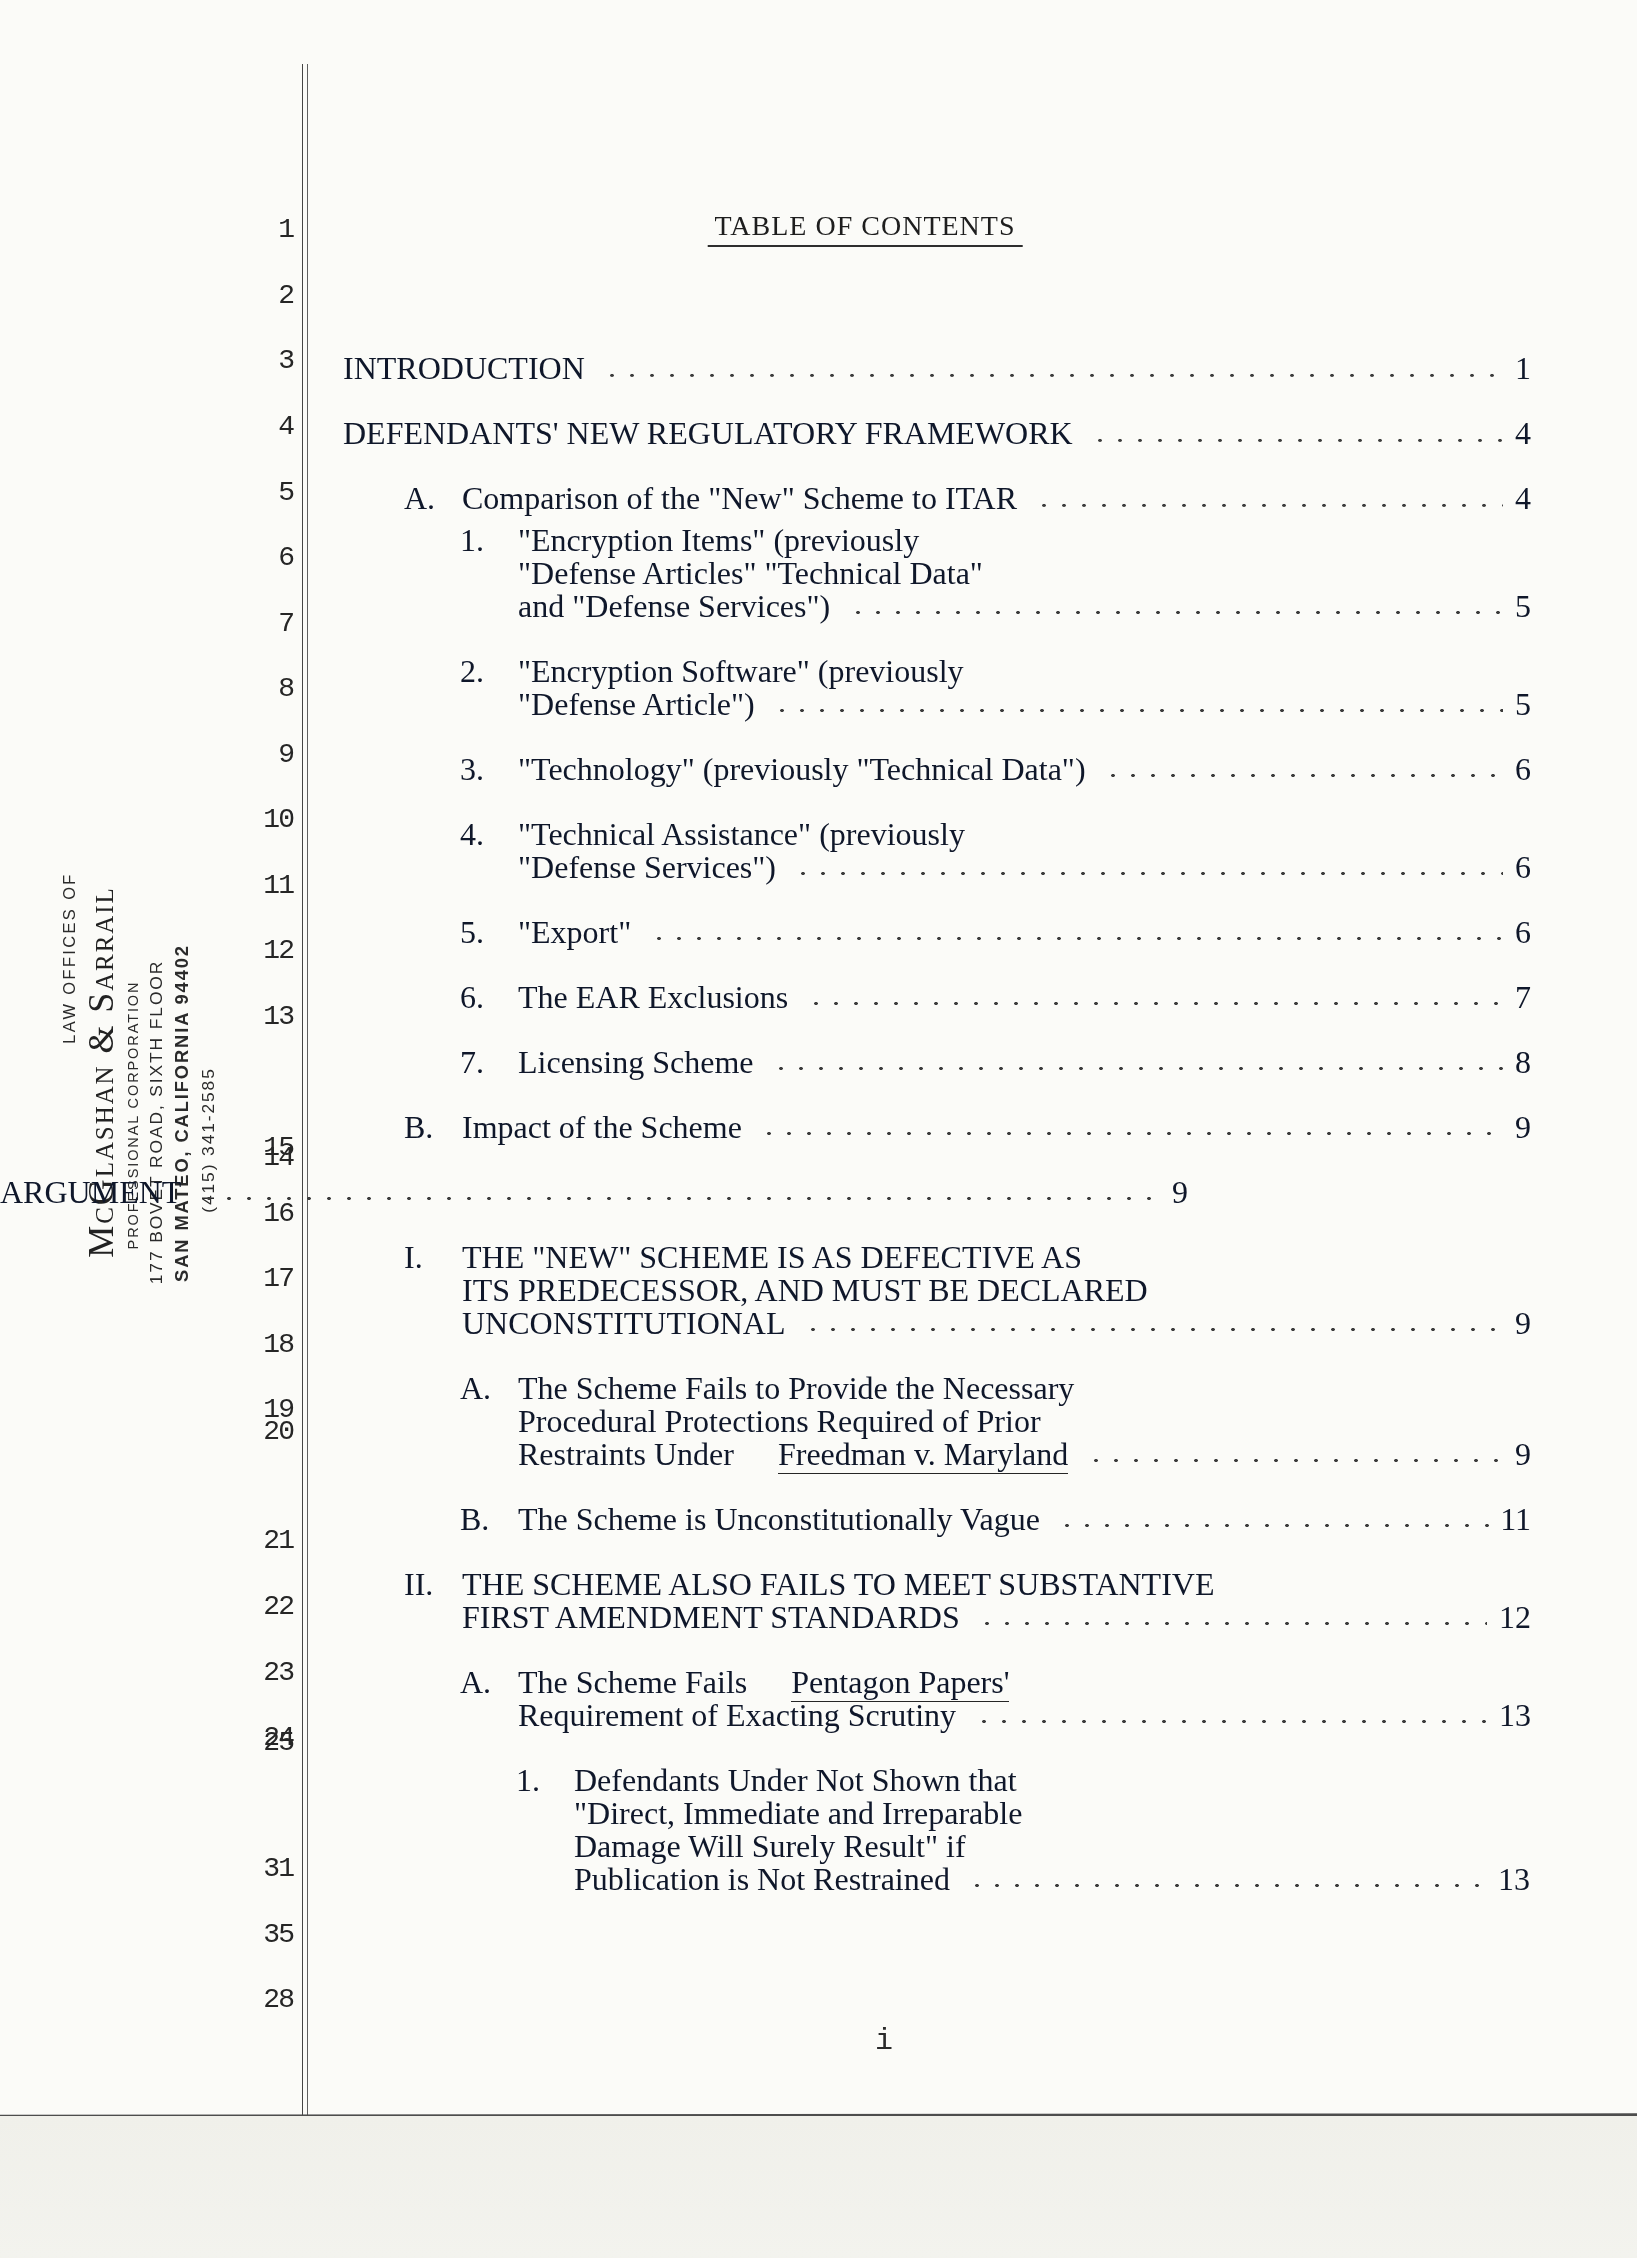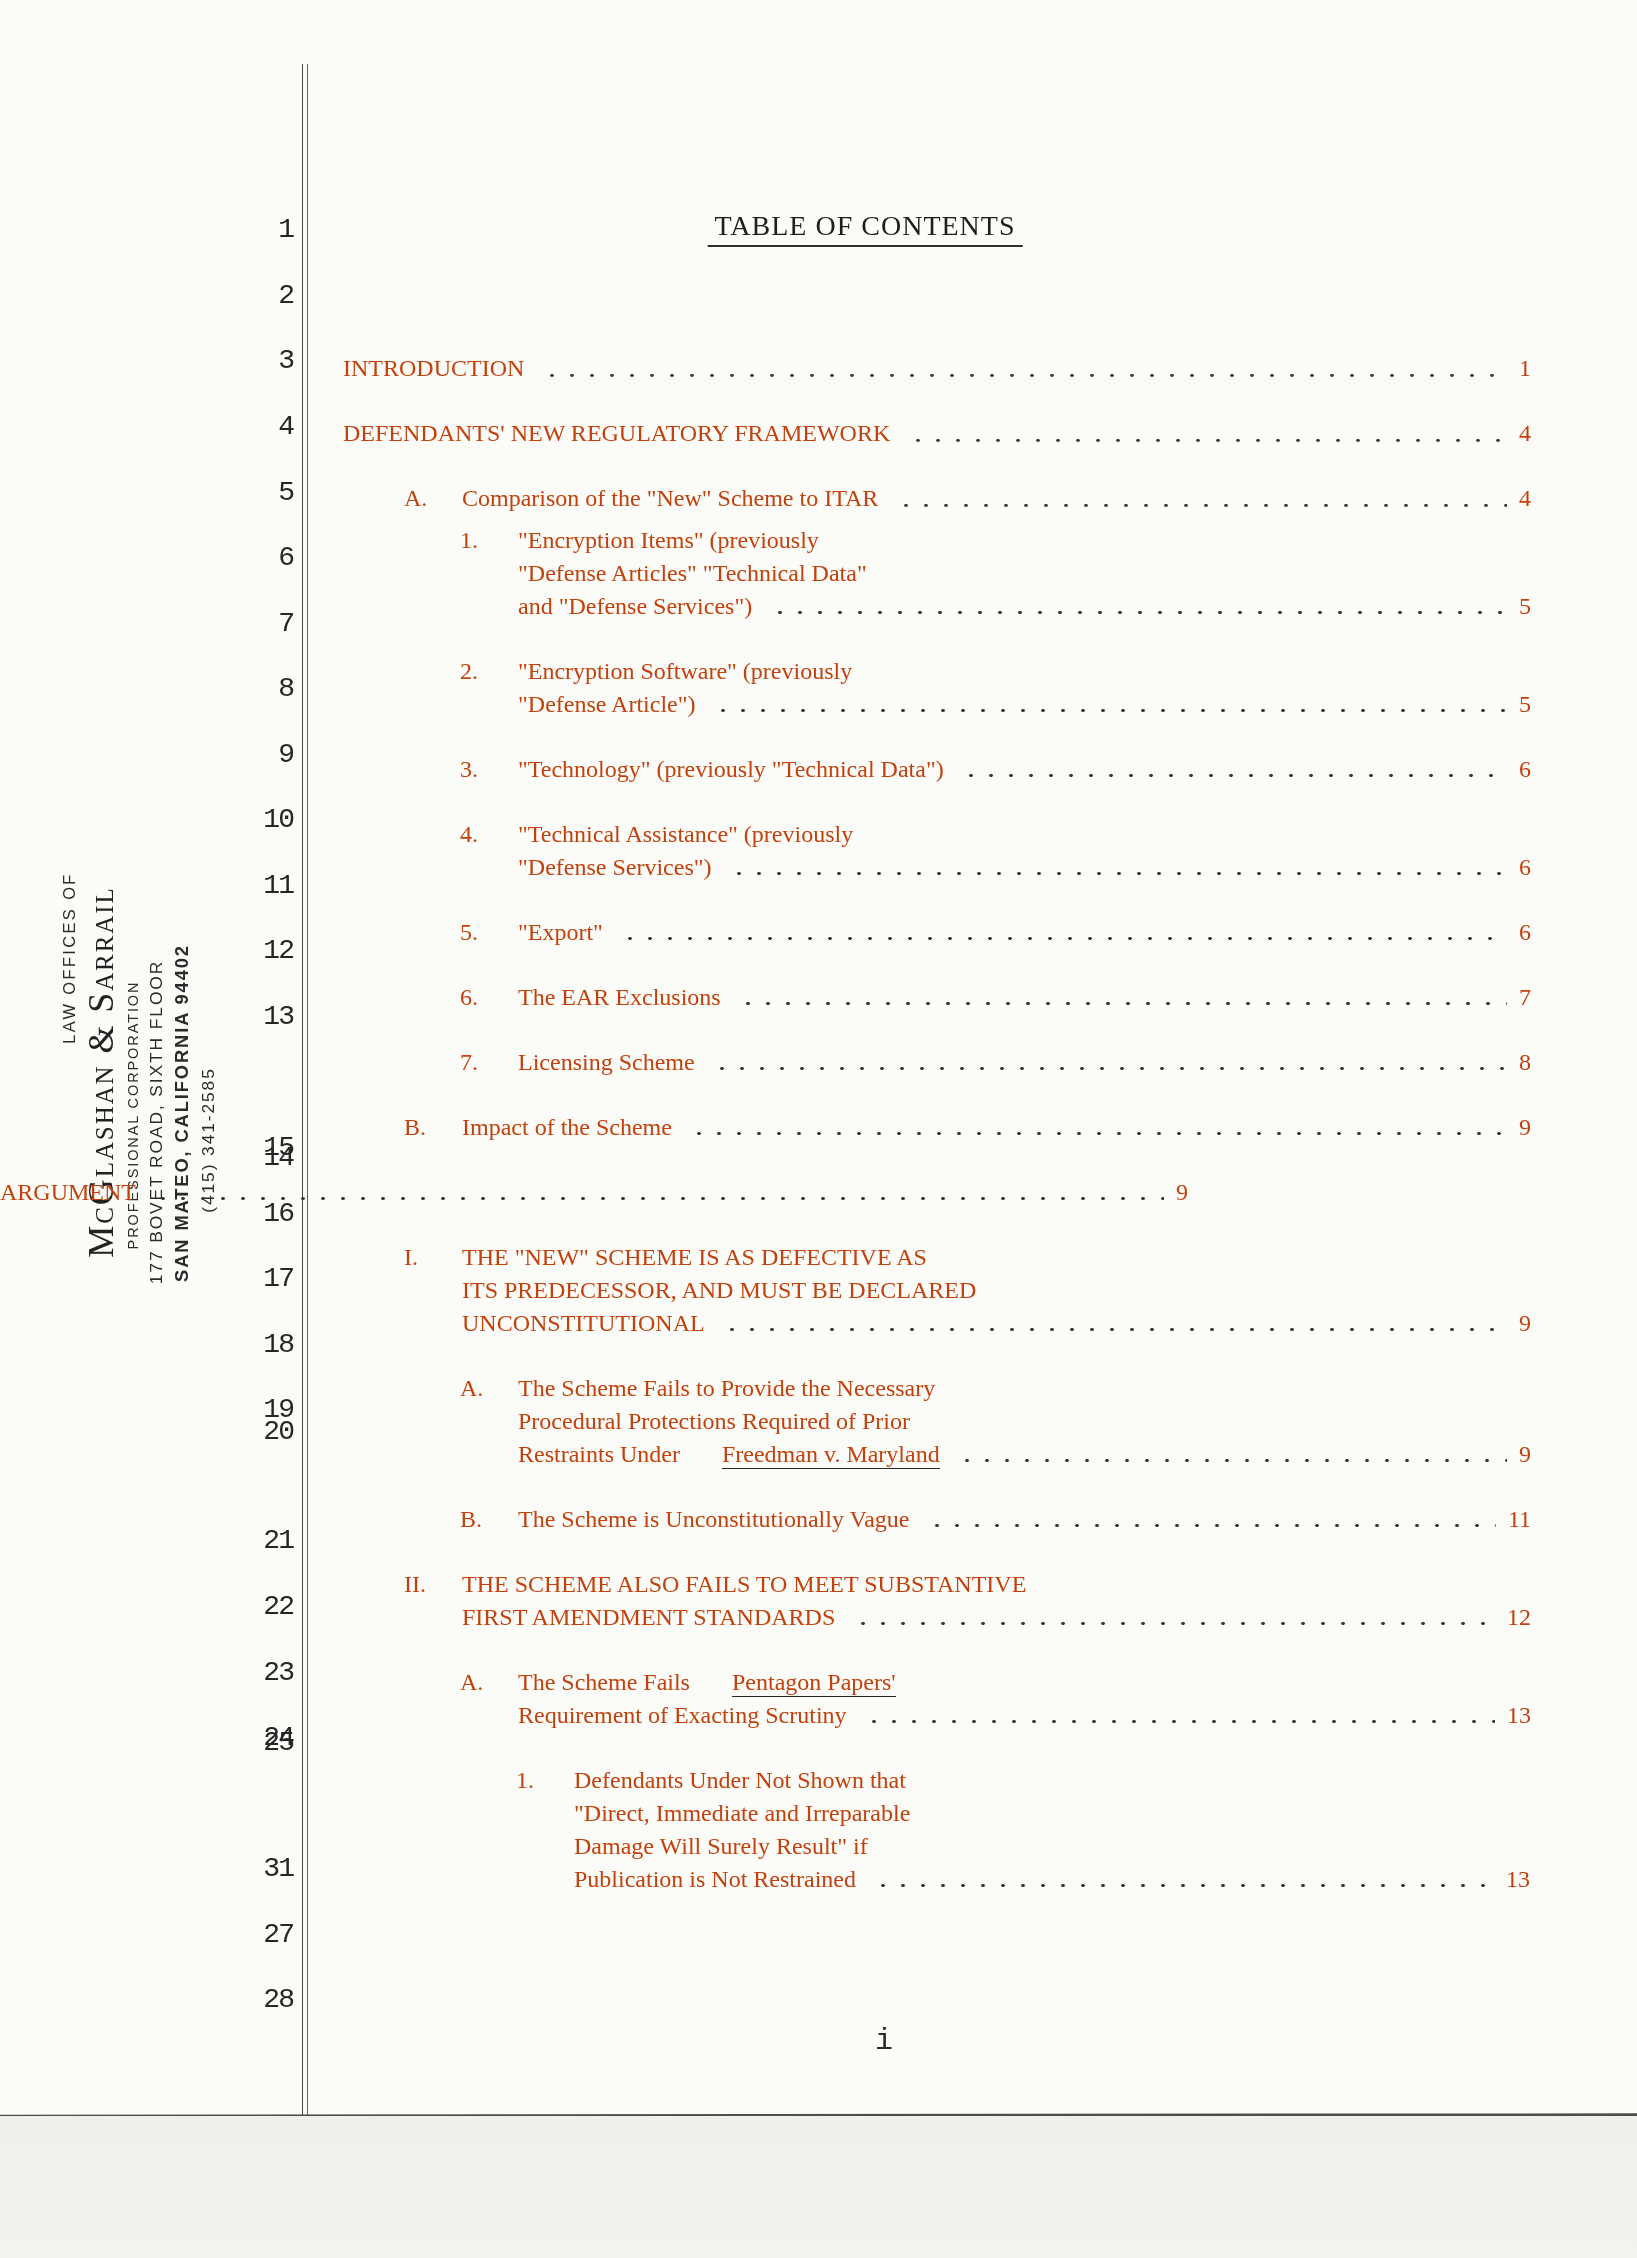--- a/index.html
+++ b/index.html
@@ -57,23 +57,23 @@
   
   .heading{
     position:absolute;left:865px;top:210px;transform:translateX(-50%);
     font-size:28px;letter-spacing:1px;white-space:nowrap;
     border-bottom:2.9px solid #2e2e2e;padding:0 6.8px 2.9px 6.8px;
   }
   
   .toc{position:absolute;left:0;top:352px;width:1638px;}
   .entry{
     position:relative;
-    font-size:24px;line-height:33px;
+    font-size:32px;line-height:33px;
     margin-top:32px;
-    color:#c2410c;
+    color:#0f172a;
   }
   .entry:first-child{margin-top:0;}
   .entry.tight{margin-top:8.7px;}
   .entry .lab{position:absolute;left:-58px;top:0;}
   .entry .line{white-space:nowrap;}
   .entry .line.last{display:flex;align-items:flex-end;}
   .entry .line.last .txt{white-space:nowrap;}
   .leader{
     flex:1 1 auto;height:4.8px;min-width:29px;
     margin:0 11.6px 7.7px 17.4px;
@@ -117,21 +117,21 @@
       <span class="ln" style="top: 1265px;">17</span>
       <span class="ln" style="top: 1331px;">18</span>
       <span class="ln" style="top: 1396px;">19</span>
       <span class="ln" style="top: 1418px;">20</span>
       <span class="ln" style="top: 1527px;">21</span>
       <span class="ln" style="top: 1593px;">22</span>
       <span class="ln" style="top: 1659px;">23</span>
       <span class="ln" style="top: 1724px;">24</span>
       <span class="ln" style="top: 1729px;">25</span>
       <span class="ln" style="top: 1855px;">31</span>
-      <span class="ln" style="top: 1921px;">27</span>
+      <span class="ln" style="top: 1921px;">35</span>
       <span class="ln" style="top: 1986px;">28</span>
     </div>
 
   <div class="letterhead">
     <div class="lh1">LAW OFFICES OF</div>
     <div class="lh2">McGlashan &amp; Sarrail</div>
     <div class="lh3">PROFESSIONAL CORPORATION</div>
     <div class="lh4">177 BOVET ROAD, SIXTH FLOOR</div>
     <div class="lh5">SAN MATEO, CALIFORNIA 94402</div>
     <div class="lh6">(415) 341-2585</div>

